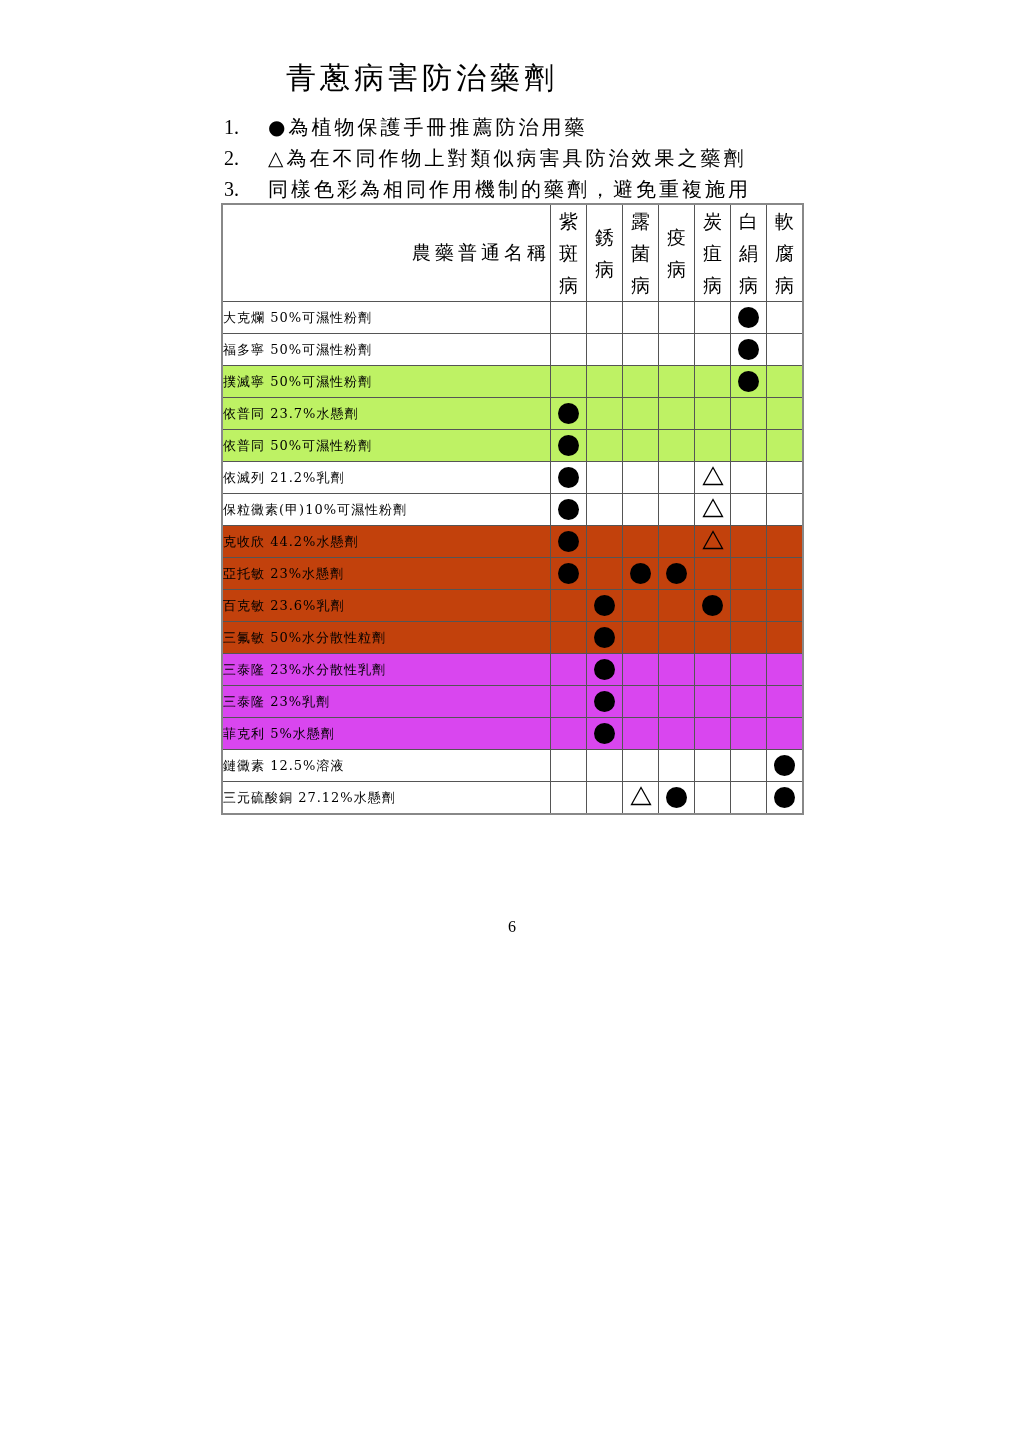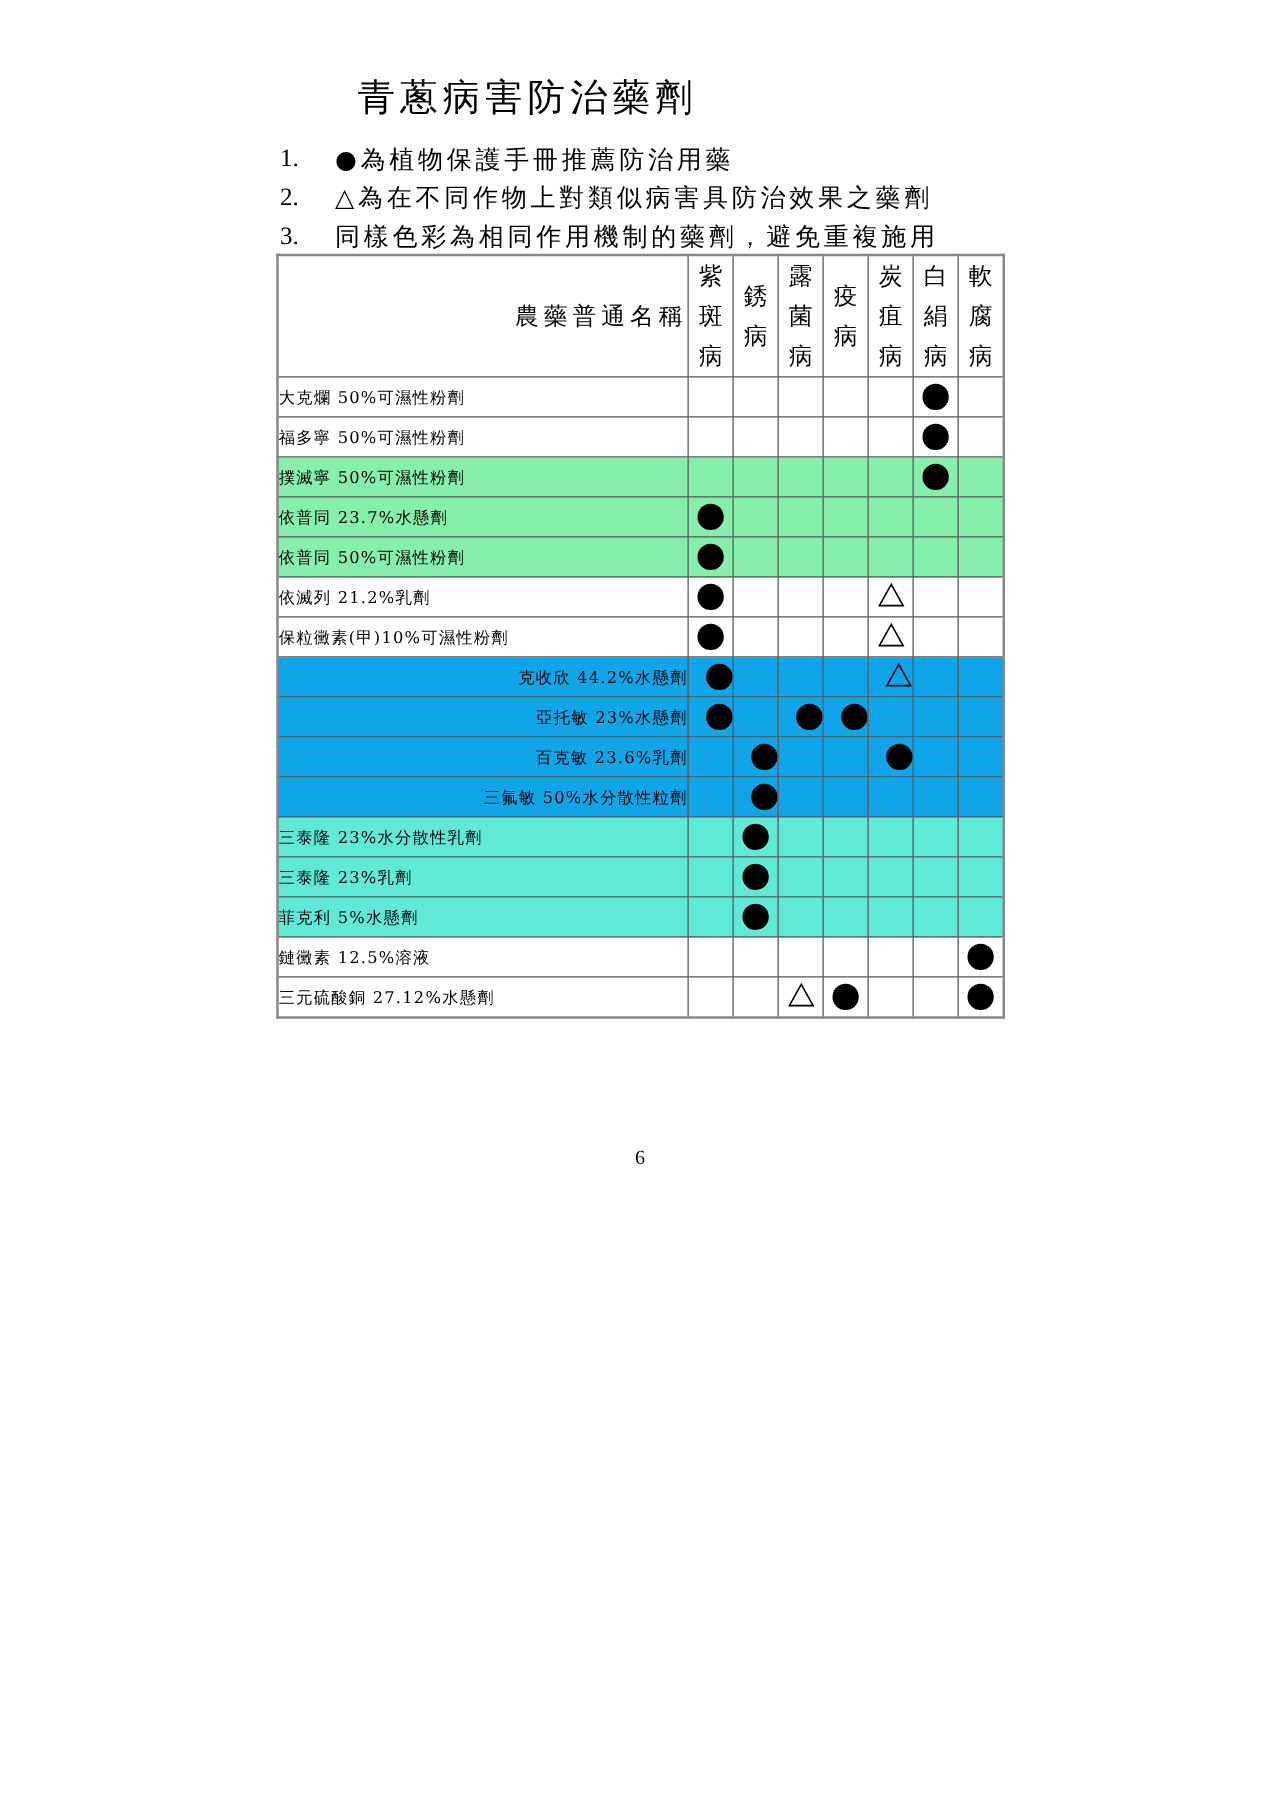--- a/index.html
+++ b/index.html
@@ -11,23 +11,23 @@
   .note .txt { letter-spacing:3px; }
   table { position:absolute; top:203px; left:221px; border-collapse:collapse; border:2px solid #888; }
   td, th { border:1px solid #555; padding:0; font-weight:normal; }
   th.name-h { width:322px; height:93px; text-align:right; padding-left:5px; font-size:19px; letter-spacing:4px; }
   th.dis { width:35px; font-size:19px; line-height:32px; text-align:center; vertical-align:middle; }
   th.dis span { display:block; }
   td.name { height:31px; padding-left:0; font-size:13px; white-space:nowrap; letter-spacing:1px; }
   td.mark { width:35px; text-align:center; vertical-align:middle; font-size:22px; line-height:20px; }
   .dot { display:inline-block; width:21px; height:21px; border-radius:50%; background:#000; vertical-align:middle; }
   .tri { display:inline-block; vertical-align:middle; }
-  tr.green td { background:#86efac; }
-  tr.cyan td { background:#0ea5e9;text-align:right; }
-  tr.yellow td { background:#5eead4; }
+  tr.green td { background:#bef264; }
+  tr.cyan td { background:#c2410c; }
+  tr.yellow td { background:#d946ef; }
   .page-num { position:absolute; top:918px; left:0; width:1024px; text-align:center; font-size:16px; font-family:"Liberation Serif", serif; }
 </style>
 </head>
 <body>
 
 <div class="title">青蔥病害防治藥劑</div>
 
 <div class="notes" id="notes">
     <div class="note">
       <span class="num">1.</span>

